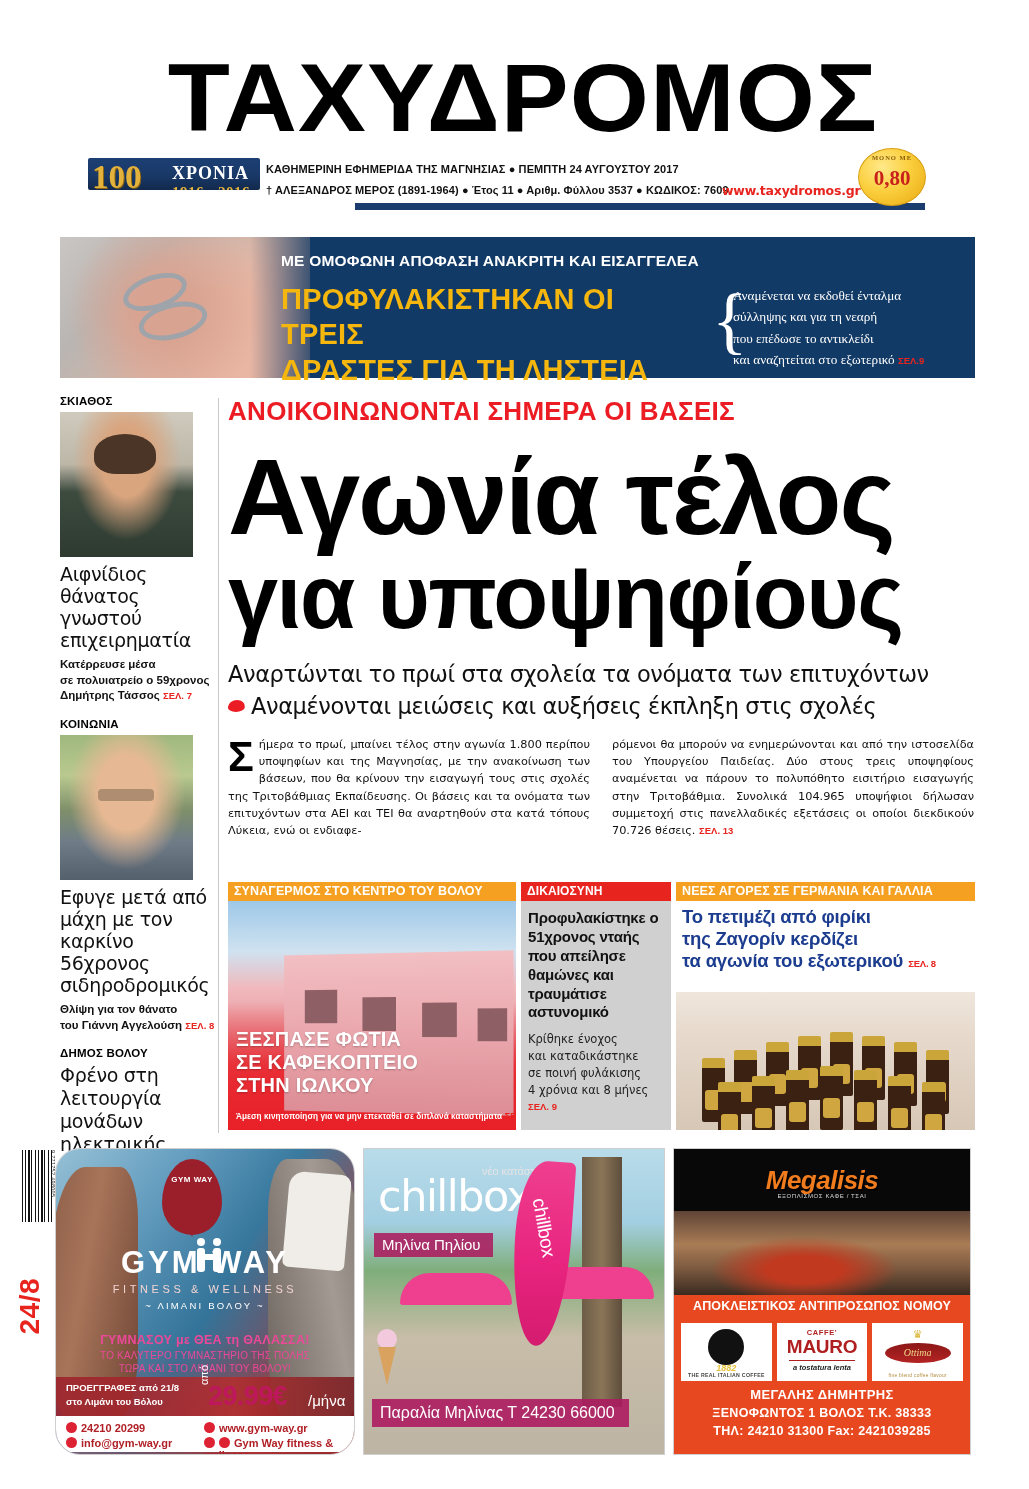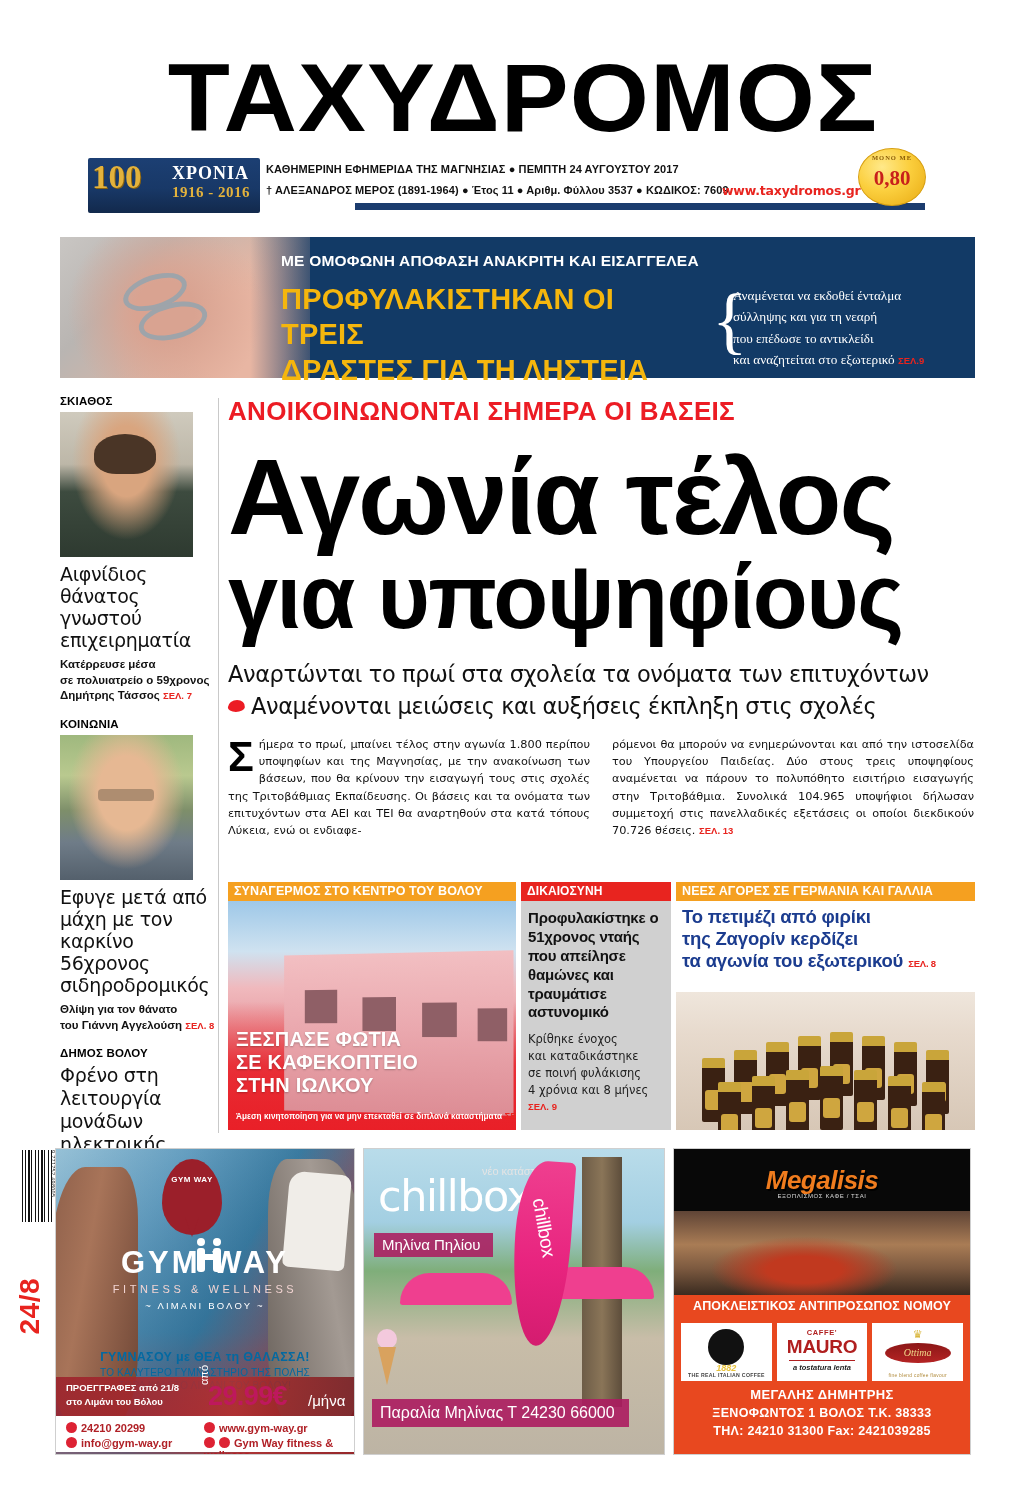--- a/index.html
+++ b/index.html
@@ -14,21 +14,21 @@
   
   .masthead { position:absolute; left:0; top:0; width:1029px; height:225px; }
   .logo-title {
     position:absolute; left:118px; top:52px; width:810px;
     font-size:96px; font-weight:bold; letter-spacing:1px;
     line-height:0.95; color:#000; text-align:center;
     font-family:"Liberation Sans","DejaVu Sans",sans-serif;
     transform: scaleX(1.06); transform-origin: center;
   }
   .anniv {
-    position:absolute; left:88px; top:158px; width:172px; height:55px;
+    position:absolute; left:88px; top:158px; width:172px; height:32px;
     background: linear-gradient(180deg,#1c3f73 0%,#16356180 55%,#12294c 100%);
     background-color:#1b3c6e;
     border-radius:2px; overflow:hidden;
   }
   .anniv .hundred {
     position:absolute; left:4px; top:3px;
     font-size:33px; font-weight:bold; line-height:1;
     color:#e3b23c;
     font-family:"Liberation Serif","DejaVu Serif",serif;
     text-shadow: 1px 1px 0 #8a6410;
@@ -270,21 +270,21 @@
     overflow:hidden;
   }
   .bottle { position:absolute; width:23px; height:64px; border-radius:2px;
     background:linear-gradient(180deg,#c9a53a 0 16%, #3a2112 16% 100%); }
   .bottle:after { content:""; position:absolute; left:3px; top:32px; width:17px; height:20px;
     background:#cfa63f; border-radius:3px; }
 
   
   .adstrip { position:absolute; left:55px; top:1148px; width:920px; height:307px; display:flex; gap:8px; }
   .ad { position:relative; overflow:hidden; border:1px solid #cfcfcf; background:#fff; }
-  .ad1 { width:300px; }
+  .ad1 { width:300px;border-radius:25px; }
   .ad2 { width:302px; }
   .ad3 { width:298px; }
 
   
   .ad1-bg { position:absolute; inset:0;
     background:
       linear-gradient(180deg, rgba(30,90,130,0.12) 0%, rgba(30,90,130,0.32) 60%, rgba(160,35,40,0.45) 100%),
       linear-gradient(120deg,#a7cfe2 0%, #6fa8c9 28%, #3e7fa4 52%, #b5413f 78%, #8e2b2d 100%);
   }
   .ad1-body-l { position:absolute; left:-6px; top:18px; width:88px; height:260px;
@@ -300,21 +300,21 @@
   .ad1-pin:after{ content:""; position:absolute; left:23px; top:58px; border-left:7px solid transparent;
     border-right:7px solid transparent; border-top:20px solid #9b1f2a; }
   .ad1-pintxt { position:absolute; left:106px; top:26px; width:60px; text-align:center;
     color:#fff; font-size:8px; font-weight:bold; letter-spacing:0.5px; }
   .ad1-logo { position:absolute; left:0; right:0; top:96px; text-align:center;
     color:#fff; }
   .ad1-logo .wordmark { font-size:31px; font-weight:bold; letter-spacing:3px; }
   .ad1-logo .fw { font-size:11px; letter-spacing:3.6px; color:#f2d4d2; margin-top:2px; }
   .ad1-logo .limani { font-size:9.5px; letter-spacing:2.2px; margin-top:5px; color:#fff; }
   .ad1-mark { position:absolute; left:132px; top:88px; width:42px; height:36px; }
-  .ad1-claims { position:absolute; left:0; right:0; top:201px; text-align:center; color:#0369a1; }
+  .ad1-claims { position:absolute; left:0; right:0; top:184px; text-align:center; color:#ec4899; }
   .ad1-claims .c1 { font-size:12.5px; font-weight:bold; letter-spacing:0.3px; }
   .ad1-claims .c2 { font-size:10px; margin-top:3px; letter-spacing:0.2px; }
   .ad1-claims .c3 { font-size:10px; margin-top:2px; letter-spacing:0.2px; }
   .ad1-price-band { position:absolute; left:0; right:0; top:228px; height:42px;
     background:linear-gradient(90deg, rgba(155,31,42,0.86) 0%, rgba(180,45,45,0.86) 60%, rgba(120,25,30,0.86) 100%); }
   .ad1-pr-l { position:absolute; left:10px; top:232px; color:#fff; font-size:9.5px; font-weight:bold; line-height:1.5;}
   .ad1-apo { position:absolute; left:142px; top:236px; color:#fff; font-size:11px;
     transform:rotate(-90deg); transform-origin:left top; }
   .ad1-amount { position:absolute; left:152px; top:232px; color:#be185d; font-size:27px; font-weight:bold; letter-spacing:-0.6px;}
   .ad1-month { position:absolute; left:252px; top:243px; color:#fff; font-size:15px; }

